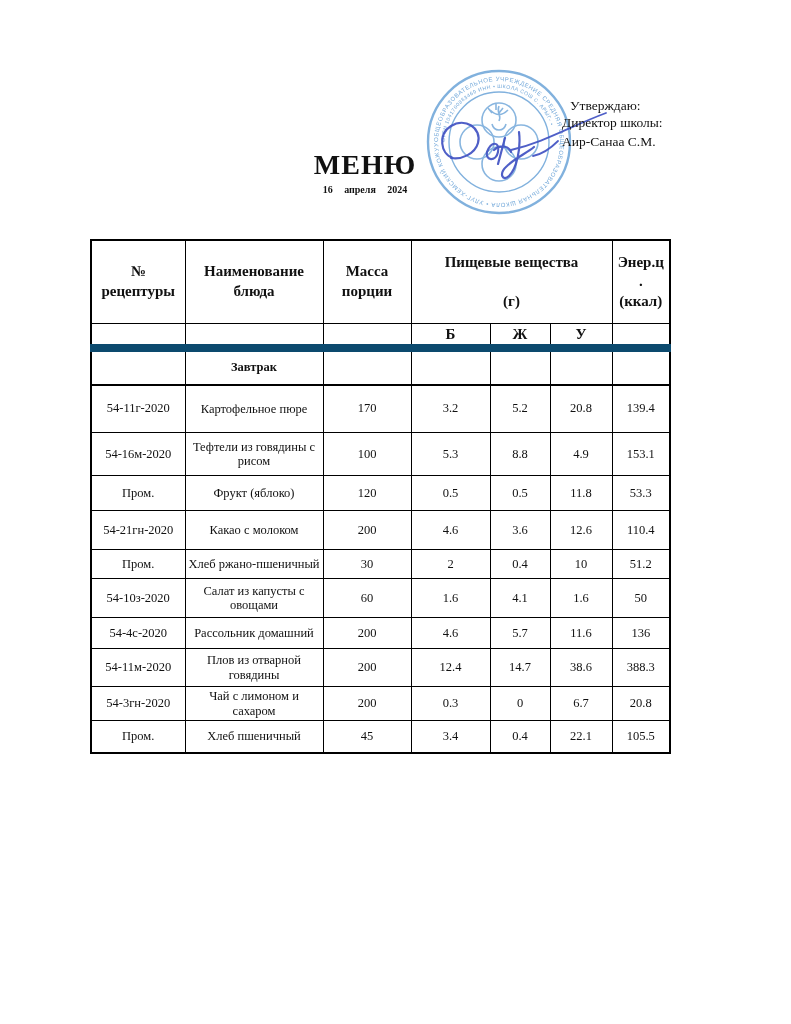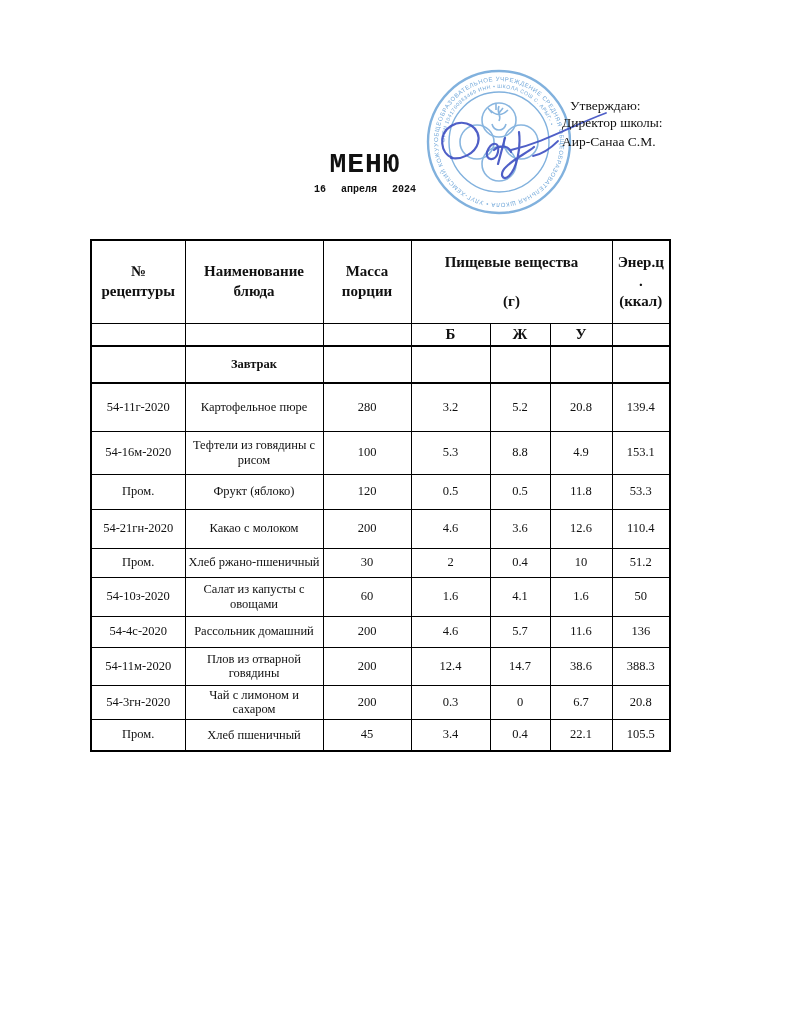--- a/index.html
+++ b/index.html
@@ -14,21 +14,20 @@
     margin: 0 auto;
   }
 
   
   .title-block {
     position: absolute;
     left: 240px;
     top: 150px;
     width: 250px;
     text-align: center;
-    font-family: Liberation Mono, monospace;
   }
   .doc-title {
     margin: 0;
     font-size: 28px;
     font-weight: bold;
     letter-spacing: 1px;
     line-height: 1.05;
   }
   .doc-date {
     margin-top: 5px;
@@ -84,21 +83,21 @@
   }
   .menu-table tr.h2 { height: 23px; }
   .menu-table tr.h2 th {
     font-size: 15px;
     font-weight: bold;
     border-bottom: 2.5px solid #000;
   }
   .menu-table td.dish { line-height: 1.15; }
   .menu-table tr.section-row td {
     font-weight: bold;
-    border-top: 2px solid #0c4a6e;
+    border-top: 8px solid #0c4a6e;
     border-bottom: 2px solid #000;
   }
 </style>
 </head>
 <body>
 
 <div class="page">
 
   <div class="stamp-wrap">
     <svg width="210" height="170" viewBox="0 0 210 170">
@@ -189,21 +188,21 @@
           <td>Завтрак</td>
           <td></td>
           <td></td>
           <td></td>
           <td></td>
           <td></td>
         </tr>
         <tr style="height: 48px; padding-left: 8px;">
           <td>54-11г-2020</td>
           <td class="dish">Картофельное пюре</td>
-          <td>280</td>
+          <td>170</td>
           <td>3.2</td>
           <td>5.2</td>
           <td>20.8</td>
           <td>139.4</td>
         </tr>
         <tr style="height: 43px;">
           <td>54-16м-2020</td>
           <td class="dish">Тефтели из говядины с рисом</td>
           <td>100</td>
           <td>5.3</td>

